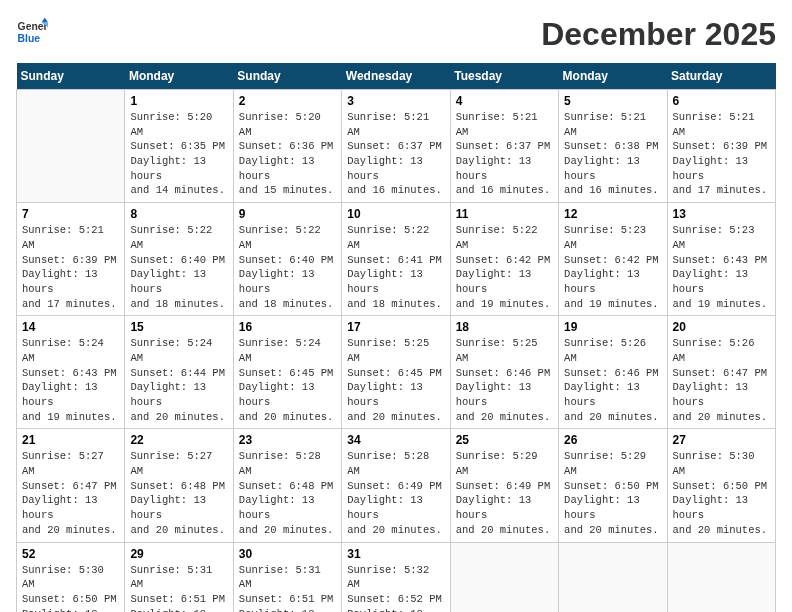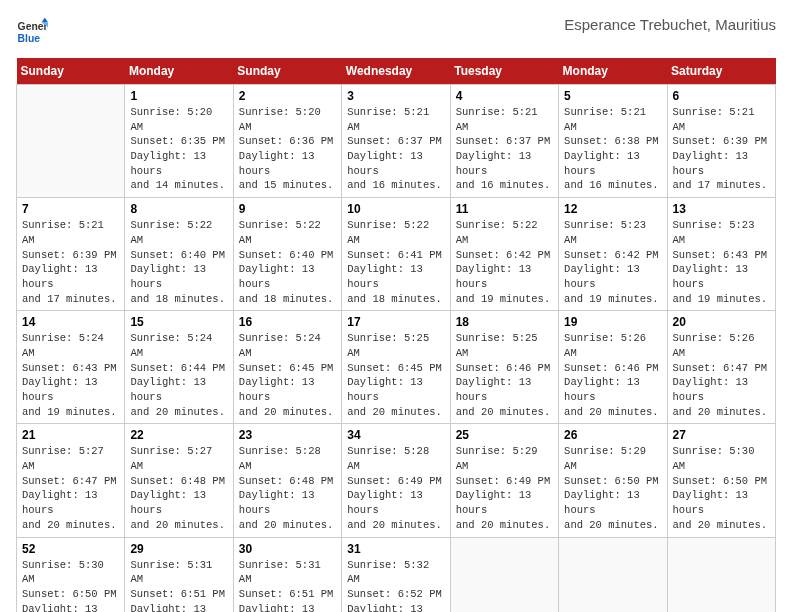--- a/index.html
+++ b/index.html
@@ -36,21 +36,21 @@
     .subtitle {
       font-size: 15px;
       color: #555;
     }
     table {
       width: 100%;
       border-collapse: collapse;
       font-size: 11px;
     }
     th {
-      background-color: #b91c1c;
+      background-color: #0c4a6e;
       color: #fff;
       padding: 6px 4px;
       text-align: left;
       font-size: 12px;
       font-weight: bold;
     }
     td {
       border: 1px solid #ccc;
       vertical-align: top;
       padding: 4px 5px;
@@ -85,21 +85,21 @@
 <div class="header-area">
   <div class="logo">
     <svg class="logo-icon" viewBox="0 0 40 40">
       <text x="2" y="18" font-size="13" font-weight="bold" fill="#333">General</text>
       <text x="2" y="32" font-size="13" font-weight="bold" fill="#1565c0">Blue</text>
       <polygon points="32,8 40,8 36,2" fill="#1565c0"></polygon>
       <polygon points="32,8 40,8 40,14" fill="#64b5f6"></polygon>
     </svg>
   </div>
   <div class="title-area">
-    <div class="subtitle">Esperance Trebuchet, Mauritius</div>
+    <div class="month-title">December 2025</div>
   </div>
 </div>
 
 <table>
   <thead>
     <tr id="weekday-header">
     <th>Sunday</th>
         <th>Monday</th>
         <th>Sunday</th>
         <th>Wednesday</th>

